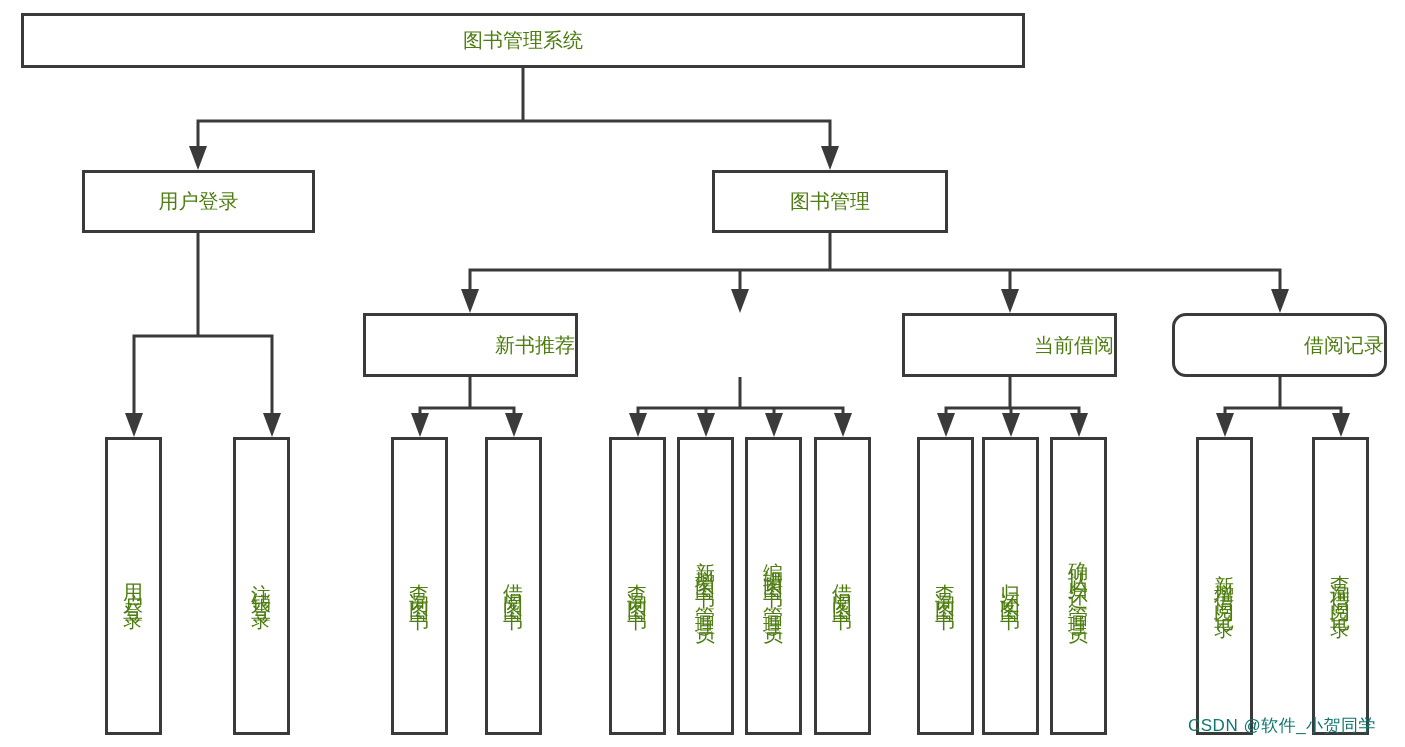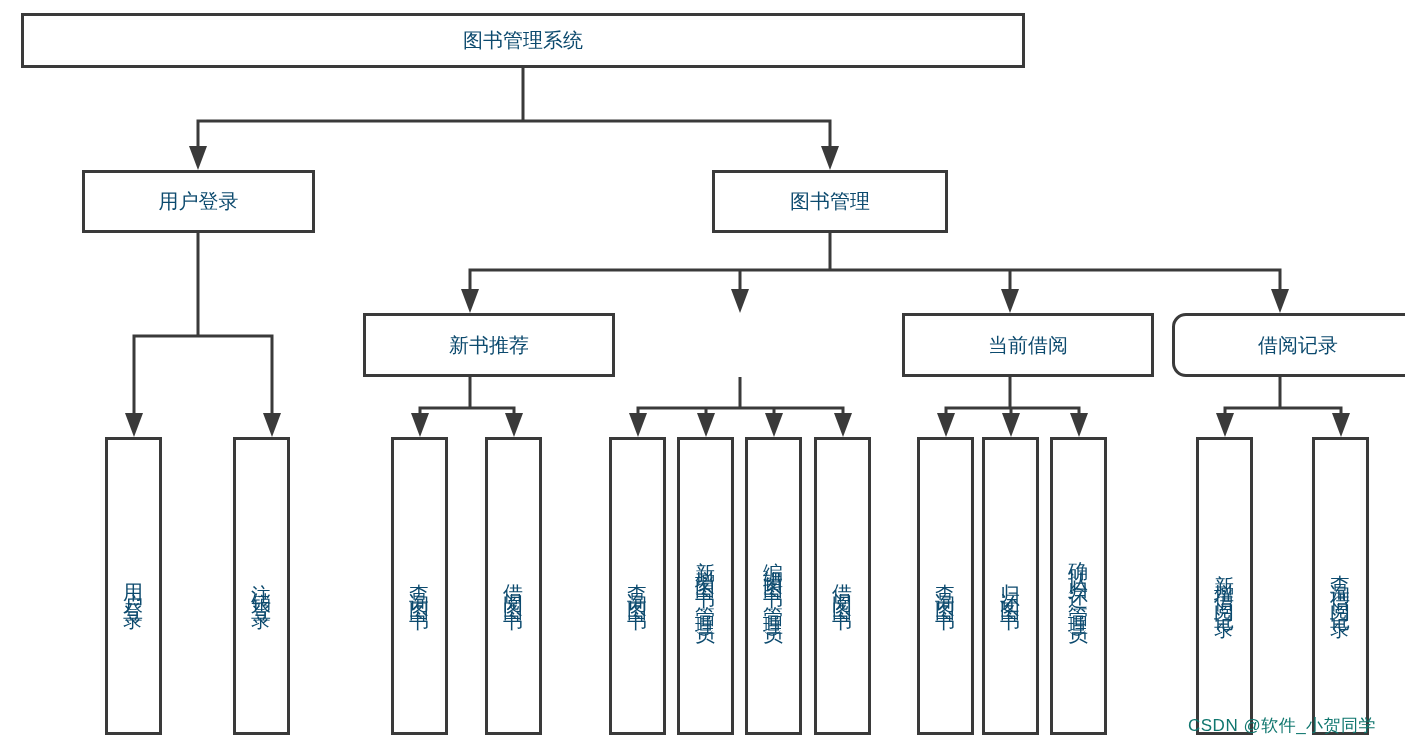--- a/index.html
+++ b/index.html
@@ -35,37 +35,37 @@
     box-sizing: border-box;
     border: 3px solid #3a3a3a;
     background: #ffffff;
     display: flex;
     align-items: center;
     justify-content: center;
     z-index: 2;
   }
   .box .lbl {
     font-size: 20px;
-    color: #0c4a6e;
+    color: #4d7c0f;
     white-space: nowrap;
   }
   .leaf .lbl {
     writing-mode: vertical-rl;
     text-orientation: mixed;
     letter-spacing: 9px;
     white-space: normal;
     line-height: 1;
   }
   
   .n-root   { left: 21px;  top: 13px;  width: 1004px; height: 55px; }
   
   .n-login  { left: 82px;  top: 170px; width: 233px;  height: 63px; }
   .n-manage { left: 712px; top: 170px; width: 236px;  height: 63px; }
   
-  .lv3 { top: 313px; width: 252px; height: 64px; }
+  .lv3 { top: 313px; width: 215px; height: 64px; justify-content: flex-end; }
   .n-recommend { left: 363px; }
   .n-borrow    { left: 632px; }
   .n-current   { left: 902px; }
   .n-records   { left: 1172px; border-radius: 14px; }
   
   .leaf { top: 437px; width: 57px; height: 298px; }
   .c1  { left: 105px; }
   .c2  { left: 233px; }
   .c3  { left: 391px; }
   .c4  { left: 485px; }

